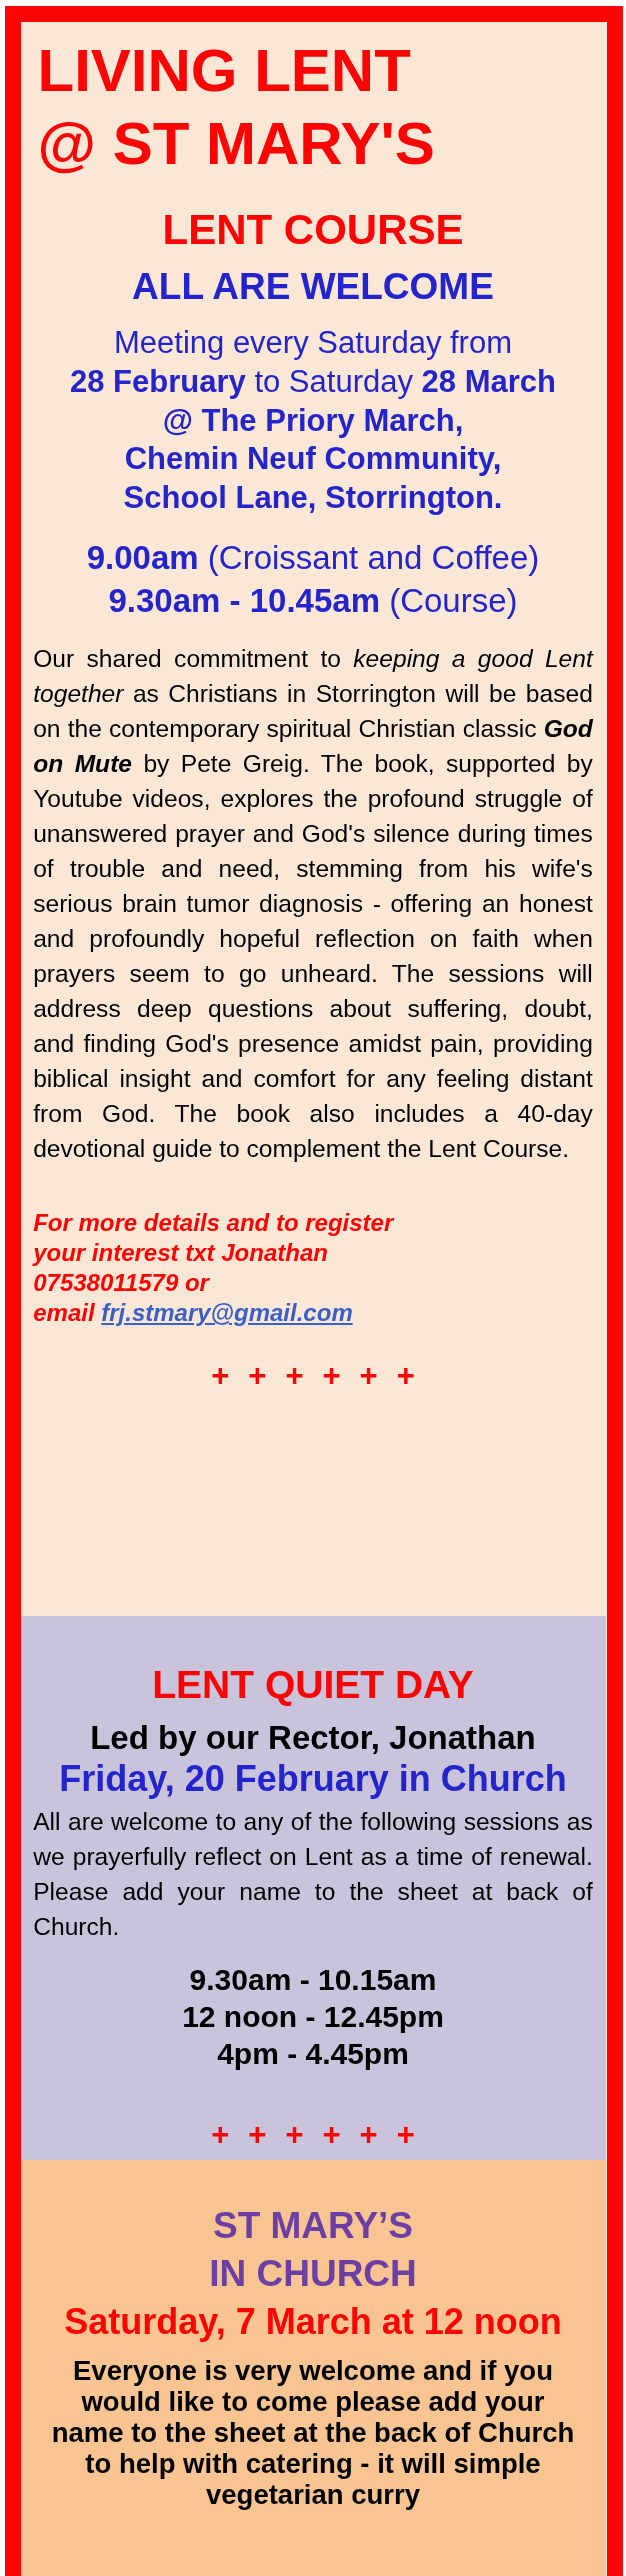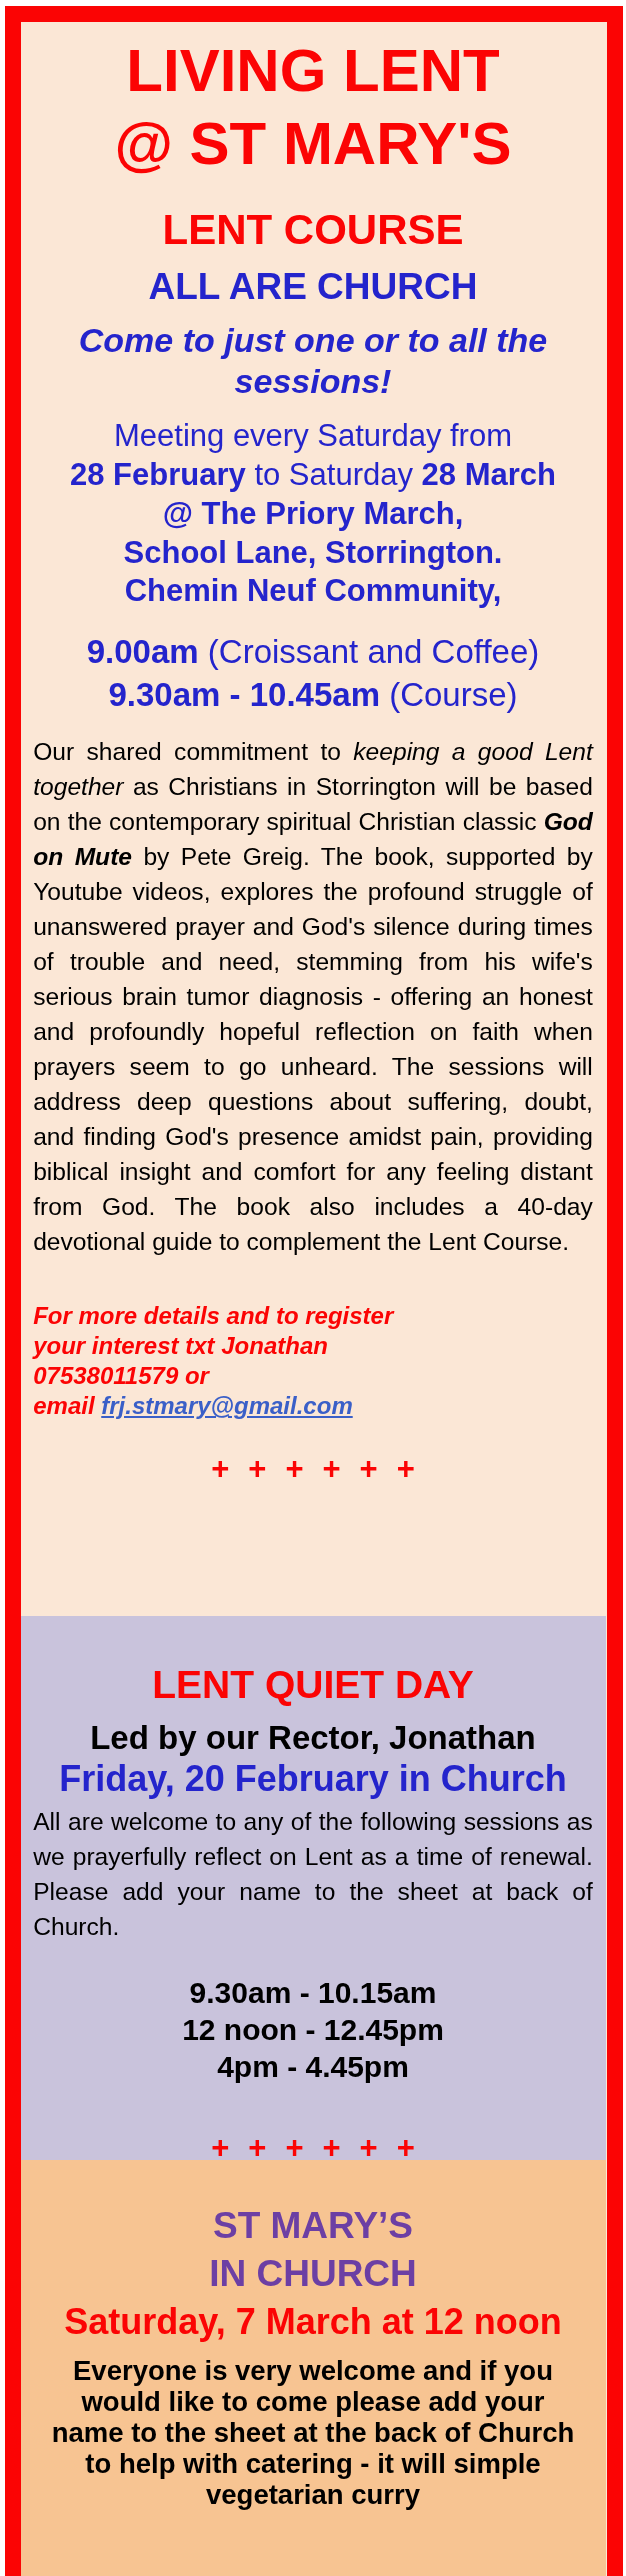--- a/index.html
+++ b/index.html
@@ -17,69 +17,65 @@
     position:absolute;top:6px;left:4.5px;width:618px;
     border:16.4px solid var(--border-red);background:var(--cream-bg);
   }
   .sec{width:585px;overflow:hidden;}
   .sec-cream{background:var(--cream-bg);height:1594px;}
   .sec-lavender{background:var(--lavender-bg);height:544px;}
   .sec-orange{background:var(--orange-bg);height:487px;}
   .b{font-weight:bold;}
   .i{font-style:italic;}
 
-  .title{font-size:60px;font-weight:bold;color:var(--red);text-align:center;line-height:1.22;margin:12px 0 0;}
+  .title{font-size:60px;font-weight:bold;color:var(--red);line-height:1.22;margin:12px 17px 0;}
   .h-course{font-size:42px;font-weight:bold;color:var(--red);text-align:center;margin-top:25px;line-height:1.2;}
   .h-welcome{font-size:37px;font-weight:bold;color:var(--blue);text-align:center;margin-top:9px;line-height:1.2;}
   .tagline{font-size:34px;font-weight:bold;font-style:italic;color:var(--blue);text-align:center;line-height:1.22;margin-top:10.4px;}
   .meeting{font-size:31px;color:var(--blue);text-align:center;line-height:1.25;margin-top:15px;}
   .times{font-size:33px;color:var(--blue);text-align:center;line-height:1.3;margin-top:19.4px;}
   .body-text{font-size:24.6px;line-height:35px;color:var(--black);text-align:justify;margin:18px 12.7px 0;}
   .contact{font-size:24px;font-weight:bold;font-style:italic;color:var(--red);line-height:1.25;margin:42px 12.7px 0;text-align:left;}
   .email-link{color:var(--link-blue);text-decoration:underline;}
   .plus{font-size:31px;font-weight:bold;color:var(--red);text-align:center;margin-top:30px;word-spacing:10.4px;}
 
   .qd-title{font-size:39px;font-weight:bold;color:var(--red);text-align:center;margin-top:46px;line-height:1.2;}
   .qd-led{font-size:33px;font-weight:bold;color:var(--black);text-align:center;margin-top:9px;line-height:1.2;}
   .qd-date{font-size:36px;font-weight:bold;color:var(--blue);text-align:center;margin-top:0;line-height:1.2;}
   .qd-body{font-size:24.6px;line-height:35px;color:var(--black);text-align:justify;margin:3px 12.7px 0;}
-  .qd-times{font-size:30px;font-weight:bold;color:var(--black);text-align:center;line-height:37px;margin-top:30px;}
+  .qd-times{font-size:30px;font-weight:bold;color:var(--black);text-align:center;line-height:37px;margin-top:17px;}
   .qd-plus{margin-top:45px;}
 
   .cl-title{font-size:37px;font-weight:bold;color:var(--purple);text-align:center;line-height:1.3;margin-top:42px;}
   .cl-date{font-size:36px;font-weight:bold;color:var(--red);text-align:center;margin-top:1.5px;line-height:1.2;}
   .cl-note{font-size:27.5px;font-weight:bold;color:var(--black);text-align:center;line-height:31px;margin:12px 30px 0;}
 </style>
 </head>
 <body>
 
 <div class="frame">
 
   <div class="sec sec-cream">
 
     <div class="title">
       <div>LIVING LENT</div>
       <div>@ ST MARY'S</div>
     </div>
 
     <div class="h-course">LENT COURSE</div>
 
-    <div class="h-welcome">ALL ARE CHURCH</div>
+    <div class="h-welcome">ALL ARE WELCOME</div>
 
-    <div class="tagline">
-      <div>Come to just one or to all the</div>
-      <div>sessions!</div>
-    </div>
 
     <div class="meeting">
       <div>Meeting every Saturday from</div>
       <div><span class="b">28 February</span><span> to Saturday </span><span class="b">28 March</span></div>
       <div class="b">@ The Priory March,</div>
+      <div class="b">Chemin Neuf Community,</div>
       <div class="b">School Lane, Storrington.</div>
-      <div class="b">Chemin Neuf Community,</div>
     </div>
 
     <div class="times">
       <div><span class="b">9.00am</span><span> (Croissant and Coffee)</span></div>
       <div><span class="b">9.30am - 10.45am</span><span> (Course)</span></div>
     </div>
 
     <p class="body-text"><span>Our shared commitment to </span><span class="i">keeping a good Lent together</span><span> as Christians in Storrington will be based on the contemporary spiritual Christian classic </span><span class="b i">God on Mute</span><span> by Pete Greig. The book, supported by Youtube videos, explores the profound struggle of unanswered prayer and God's silence during times of trouble and need, stemming from his wife's serious brain tumor diagnosis - offering an honest and profoundly hopeful reflection on faith when prayers seem to go unheard.  The sessions will address deep questions about suffering, doubt, and finding God's presence amidst pain, providing biblical insight and comfort for any feeling distant from God. The book also includes a 40-day devotional guide to complement the Lent Course.</span></p>
 
     <div class="contact">

